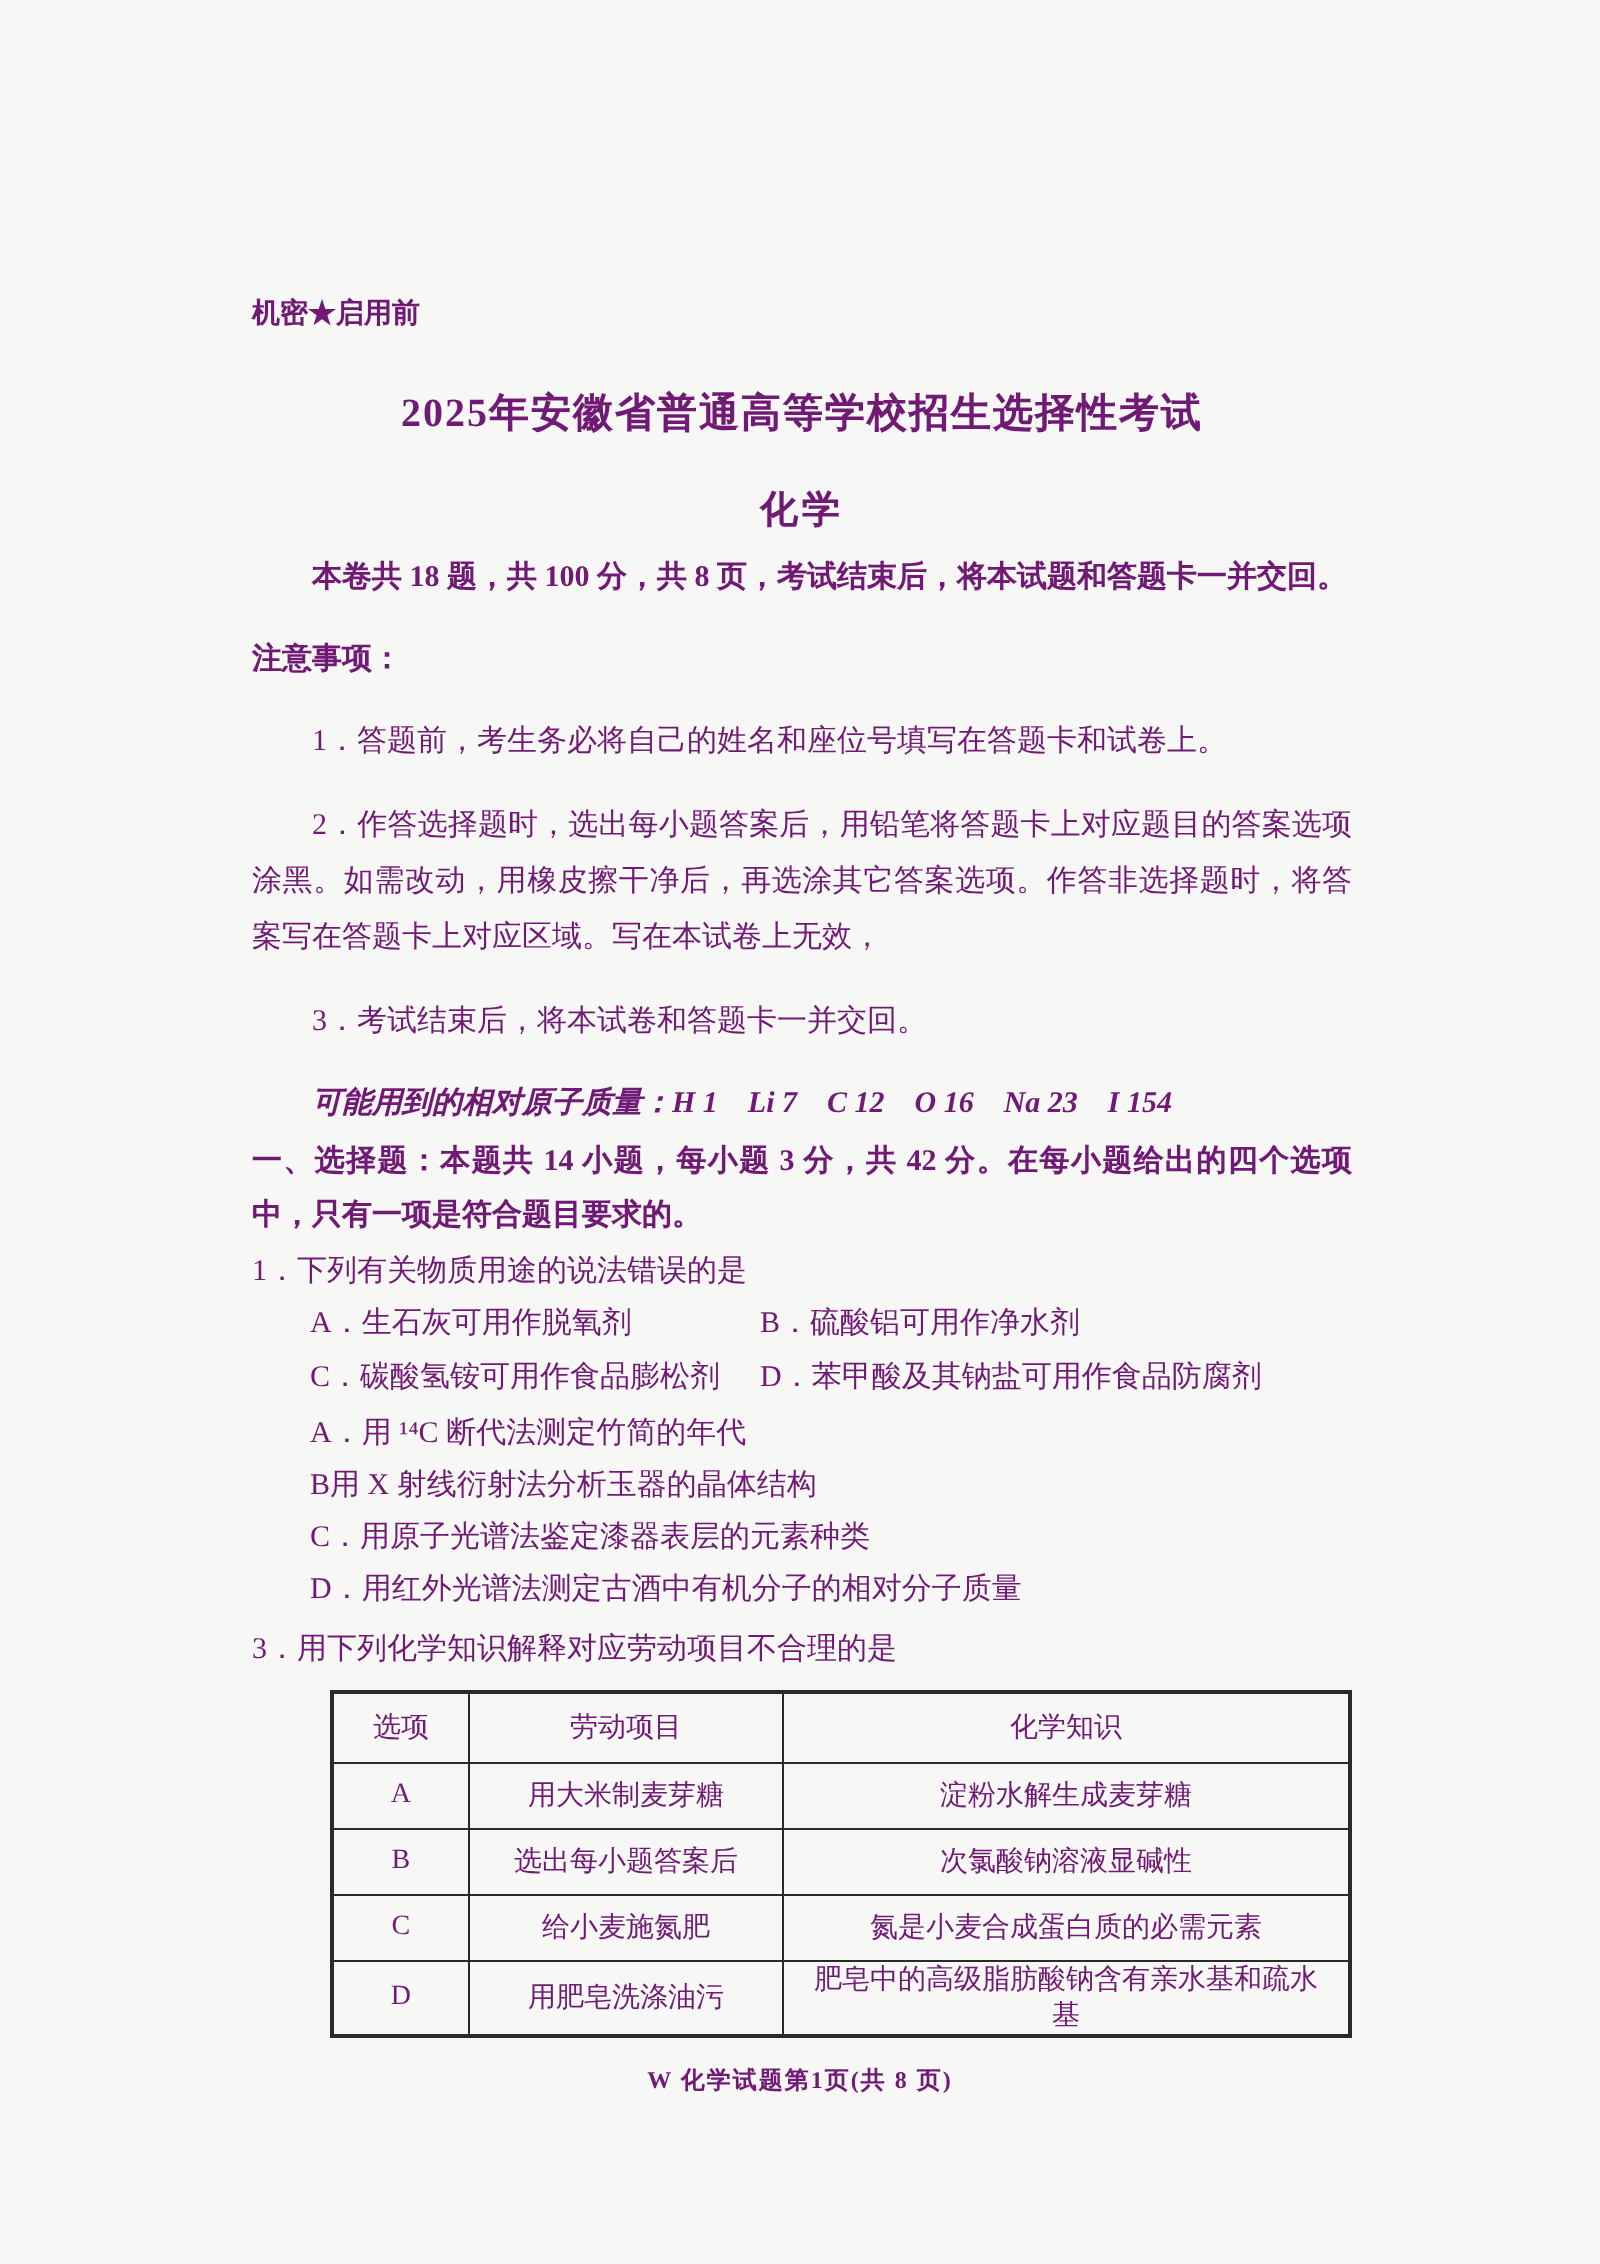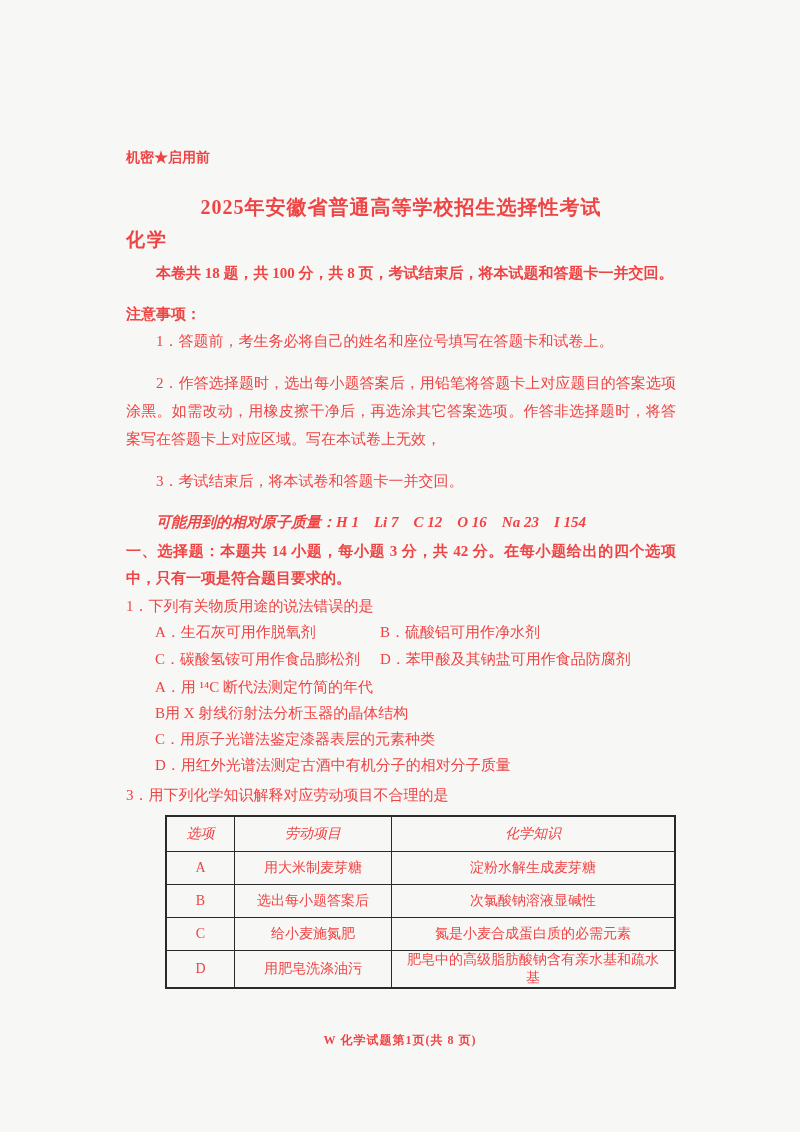--- a/index.html
+++ b/index.html
@@ -1,49 +1,49 @@
 <!DOCTYPE html>
 <html><head>
 <meta charset="utf-8">
 <style>
   html,body{margin:0;padding:0;background:#e9e9e9;}
   .page{
     position:relative;
     width:800px;height:1132px;
     margin:0 auto;
     background:#f7f7f5;
-    color:#ef4444;
+    color:#701a75;
     font-family:"Liberation Serif","DejaVu Serif",serif;
     overflow:hidden;
     box-sizing:border-box;
     padding:148px 124px 0 126px;
   }
   .classification{font-size:14px;font-weight:700;line-height:20px;}
   .exam-title{margin:24px 0 0 0;font-size:20px;font-weight:700;line-height:30px;text-align:center;letter-spacing:1px;}
-  .subject-title{margin:4px 0 0 0;font-size:19px;font-weight:700;line-height:28px;letter-spacing:2px;}
+  .subject-title{margin:20px 0 0 0;font-size:19px;font-weight:700;line-height:28px;text-align:center;letter-spacing:2px;}
   .intro{margin-top:6px;font-size:15px;font-weight:700;line-height:26px;text-indent:2em;}
   .notes-heading{margin-top:6px;font-size:15px;font-weight:700;line-height:26px;}
   .note{font-size:15px;line-height:26px;text-indent:2em;}
-  .note-1{margin-top:1px;}
+  .note-1{margin-top:15px;}
   .note-2{margin-top:3px;line-height:28px;text-align:justify;}
   .note-3{margin-top:1px;}
   .atomic-masses{margin-top:2px;font-size:15px;line-height:26px;text-indent:2em;font-style:italic;font-weight:600;}
   .section-heading{margin-top:3px;font-size:15px;font-weight:700;line-height:27px;text-align:justify;}
   .question{margin-top:1px;}
   .q-stem{font-size:15px;line-height:26px;}
   .opt-grid{display:grid;grid-template-columns:225px 1fr;margin-left:29px;font-size:15px;line-height:27px;}
   .opt-list .opt{margin-left:29px;font-size:15px;line-height:26px;}
   .q3-stem{margin-top:4px;}
   .knowledge-table{border-collapse:collapse;margin:7px 0 0 39px;font-size:14px;}
   .knowledge-table th,.knowledge-table td{
     border:1px solid #2a2a2a;text-align:center;vertical-align:middle;
     padding:0 10px;height:32px;font-weight:400;
   }
   .knowledge-table{border:2px solid #2a2a2a;}
-  .knowledge-table th{height:34px;font-style:italic;}
+  .knowledge-table th{height:34px;}
   .col-option{width:52px;}
   .col-project{width:155px;}
   .col-knowledge{width:300px;margin-top:45px;}
   .page-footer{
     position:absolute;left:0;right:0;top:1032px;
     text-align:center;font-size:12px;font-weight:700;letter-spacing:1px;
   }
 </style>
 </head>
 <body>

